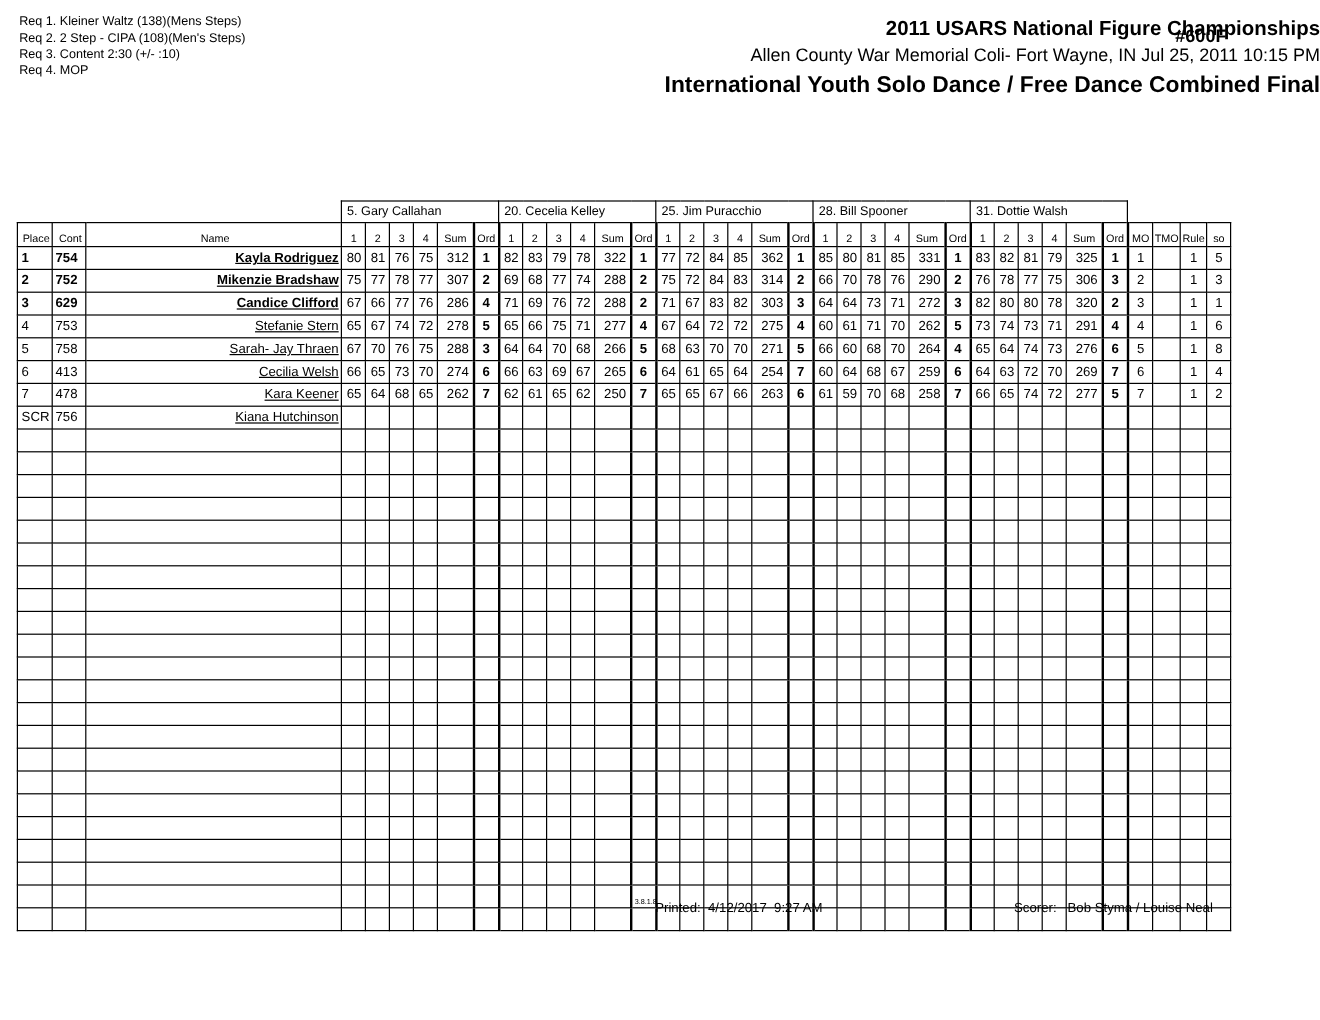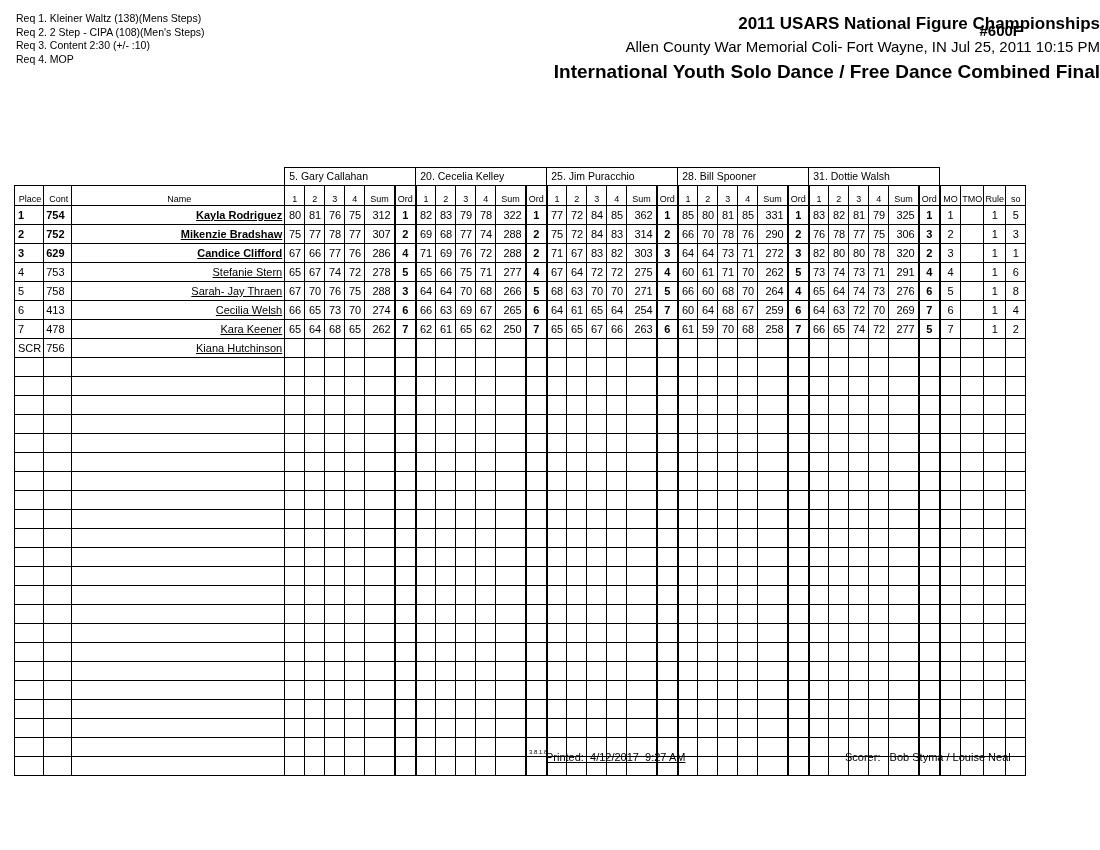--- a/index.html
+++ b/index.html
@@ -59,21 +59,21 @@
   td.cont  { }
   td.name  { text-align: right; padding-left: 4px; text-decoration: underline; }
   td.ctr   { text-align: center; }
   tr.bold-row td.place,
   tr.bold-row td.cont,
   tr.bold-row td.name { font-weight: bold; }
 
   
   .footer { position: absolute; top: 749px; left: 14px; width: 1016px; height: 16px; }
   .version { position: absolute; left: 515px; top: 0; font-size: 6px; }
-  .printed { position: absolute; left: 532px; top: 2px; font-size: 11px; white-space: pre; text-decoration: underline; }
+  .printed { position: absolute; left: 532px; top: 2px; font-size: 11px; white-space: pre; }
   .scorer  { position: absolute; left: 831px; top: 2px; font-size: 11px; white-space: pre; }
 </style>
 </head>
 <body>
 
 <div class="reqs">
   <div>Req 1.  Kleiner Waltz (138)(Mens Steps)</div>
   <div>Req 2.  2 Step - CIPA (108)(Men's Steps)</div>
   <div>Req 3.  Content 2:30 (+/- :10)</div>
   <div>Req 4.  MOP</div>

